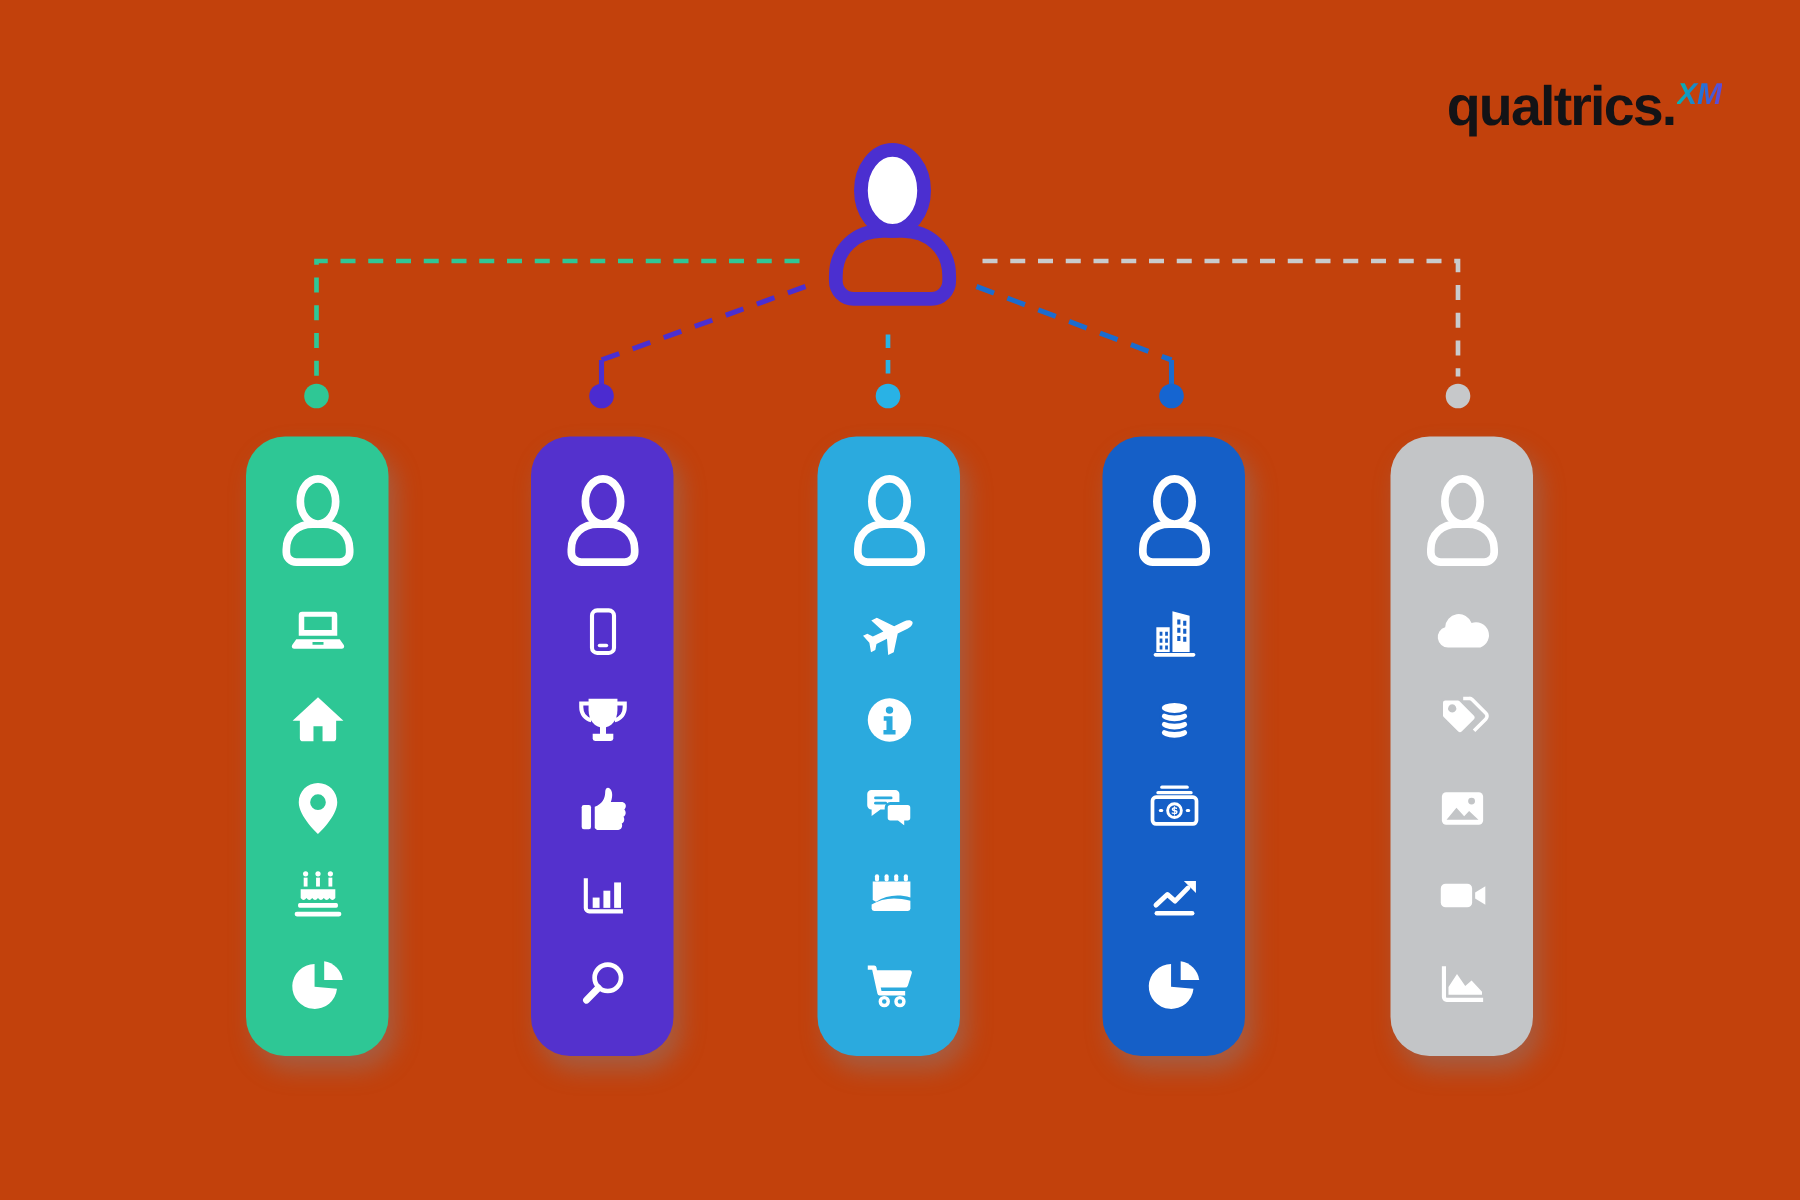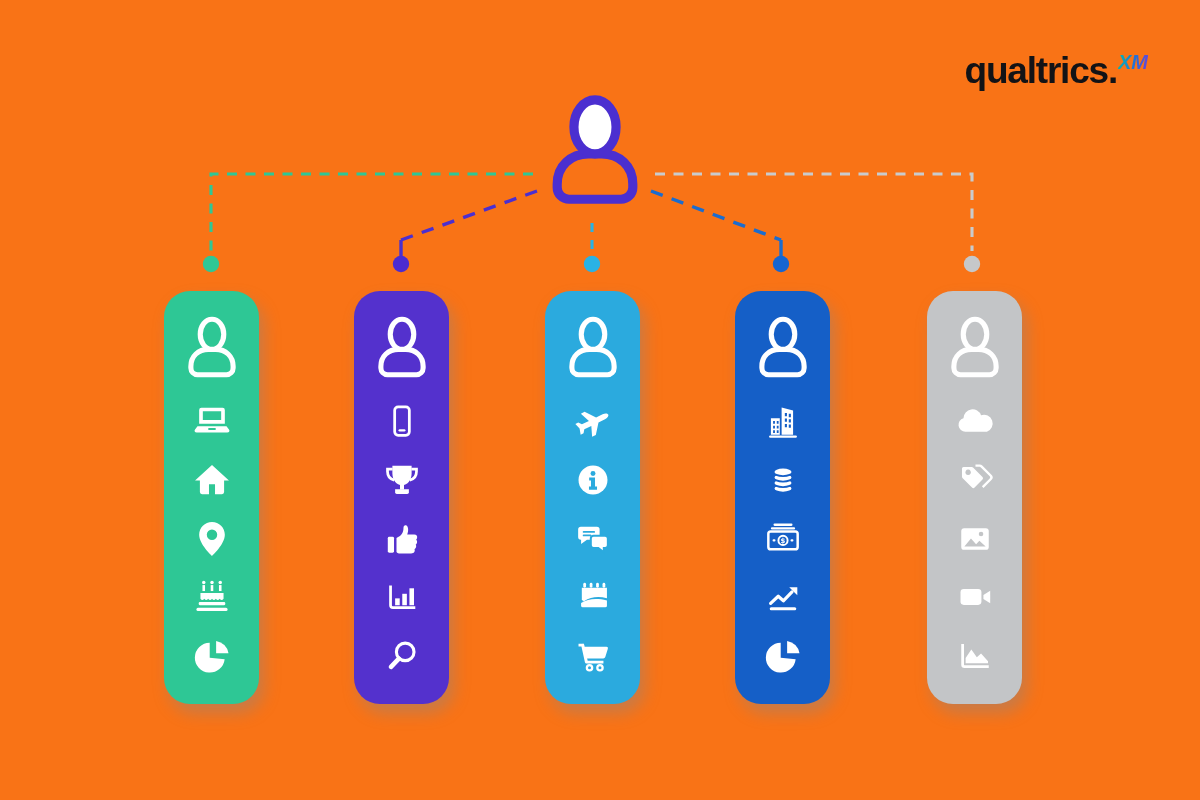--- a/index.html
+++ b/index.html
@@ -1,17 +1,17 @@
 <!DOCTYPE html>
 <html><head>
 <meta charset="utf-8">
 <style>
   html,body { margin:0; padding:0; background:#fff; }
   .canvas {
-    position:relative; width:1200px; height:800px; background:#f97316;
+    position:relative; width:1200px; height:800px; background:#c2410c;
     overflow:hidden; font-family:"Liberation Sans", sans-serif;
   }
 
   
   .logo { position:absolute; top:50px; right:52px; white-space:nowrap; }
   .logo-text {
     font-size:37px; font-weight:700; letter-spacing:-1.2px; color:#131316;
   }
   .logo-xm {
     font-size:20px; font-weight:700; font-style:italic;

